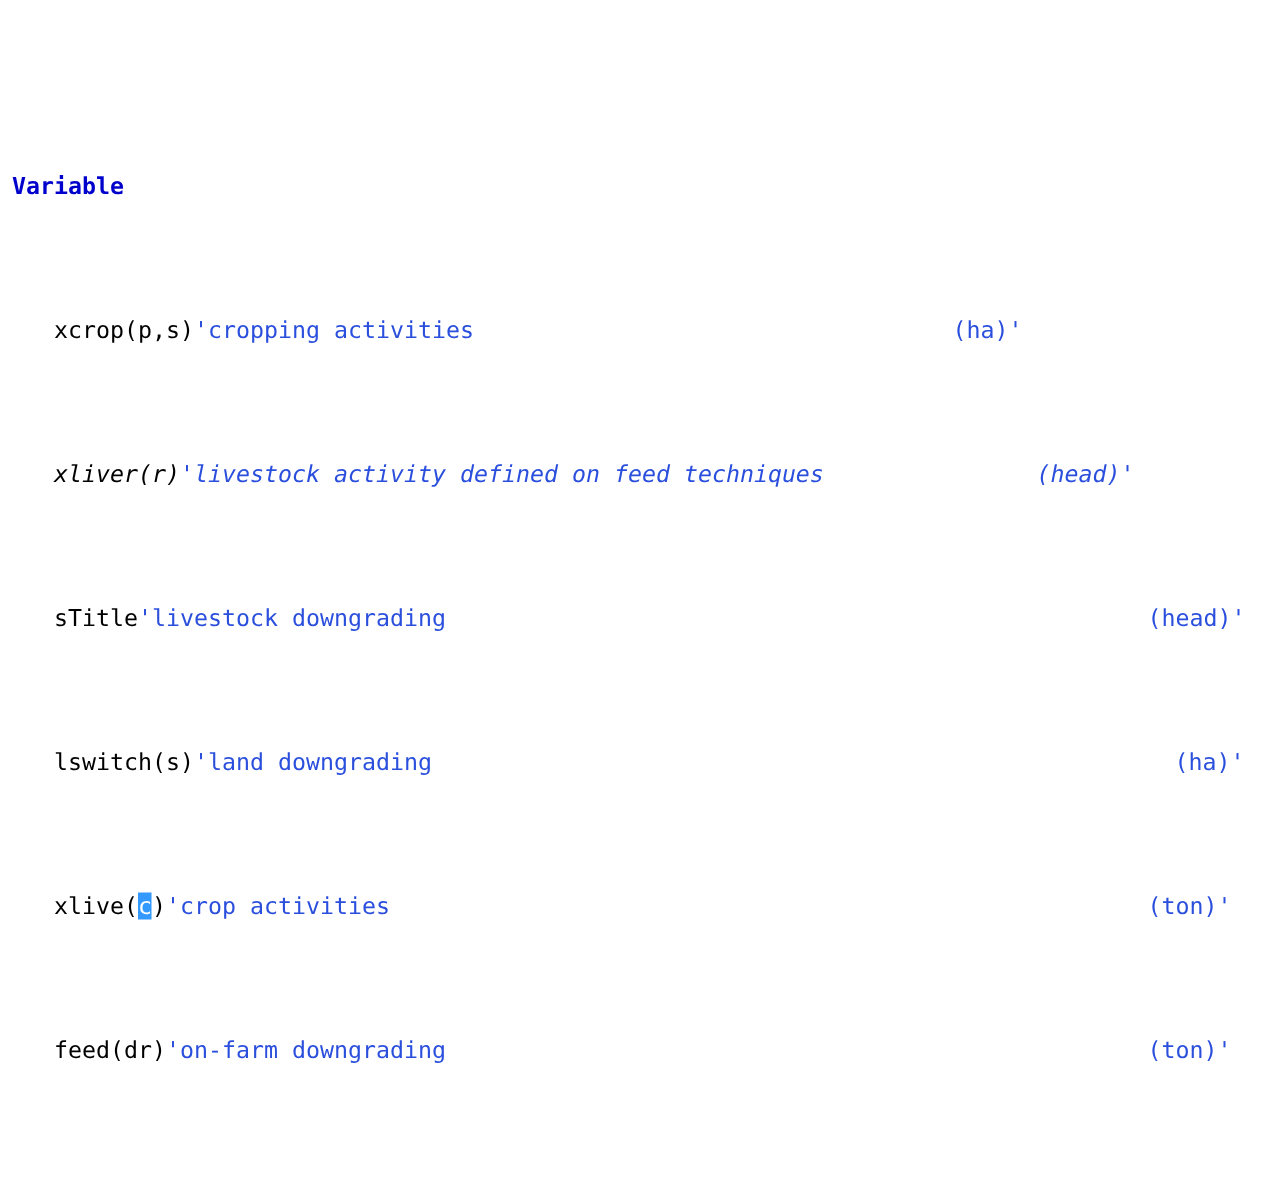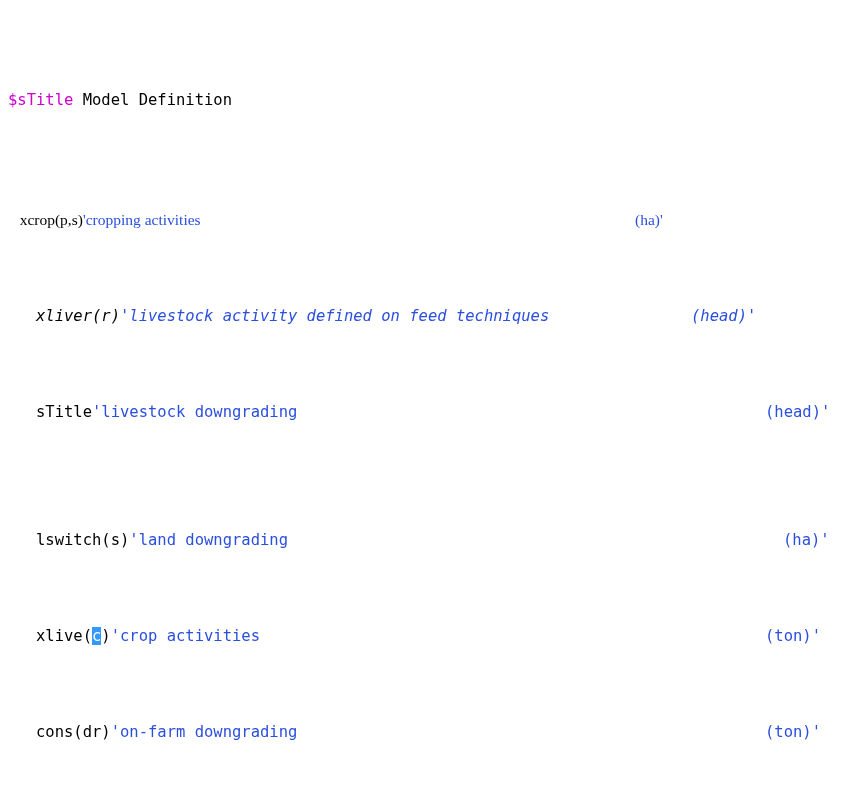--- a/index.html
+++ b/index.html
@@ -40,34 +40,34 @@
   .sel {
     background: #3399ff;
     color: #ffffff;
   }
 </style>
 </head>
 <body>
 
 <div id="code">
 
-  <div class="ln" style="position: relative;"><span class="dollar">$sTitle</span><span class="plain"> Model Definition</span></div>
 
+  <div class="ln" style="position: relative;"><span class="kw">Variable</span></div>
 
-  <div class="ln" style="position: relative; font-family: Liberation Serif, serif;"><span class="plain">   xcrop(p,s)</span><span class="pad" style="display:inline-block;width:0"></span><span class="str">'cropping activities</span><span class="str" style="position:absolute;left:627px">(ha)'</span></div>
+  <div class="ln" style="position: relative;"><span class="plain">   xcrop(p,s)</span><span class="pad" style="display:inline-block;width:0"></span><span class="str">'cropping activities</span><span class="str" style="position:absolute;left:627px">(ha)'</span></div>
 
   <div class="ln" style="position: relative; font-style: italic;"><span class="plain">   xliver(r)</span><span class="str">'livestock activity defined on feed techniques</span><span class="str" style="position:absolute;left:683px">(head)'</span></div>
 
   <div class="ln" style="position: relative;"><span class="plain">   sTitle</span><span class="str">'livestock downgrading</span><span class="str" style="position:absolute;left:757px">(head)'</span></div>
 
-  <div class="ln" style="position: relative; margin-top: 32px;"><span class="plain">   lswitch(s)</span><span class="str">'land downgrading</span><span class="str" style="position:absolute;left:775px">(ha)'</span></div>
+  <div class="ln" style="position: relative;"><span class="plain">   lswitch(s)</span><span class="str">'land downgrading</span><span class="str" style="position:absolute;left:775px">(ha)'</span></div>
 
   <div class="ln" style="position: relative;"><span class="plain">   xlive(</span><span class="sel">c</span><span class="plain">)</span><span class="str">'crop activities</span><span class="str" style="position:absolute;left:757px">(ton)'</span></div>
 
-  <div class="ln" style="position: relative;"><span class="plain">   cons(dr)</span><span class="str">'on-farm downgrading</span><span class="str" style="position:absolute;left:757px">(ton)'</span></div>
+  <div class="ln" style="position: relative;"><span class="plain">   feed(dr)</span><span class="str">'on-farm downgrading</span><span class="str" style="position:absolute;left:757px">(ton)'</span></div>
 
   
 
   
 
   
 
   
 
   

